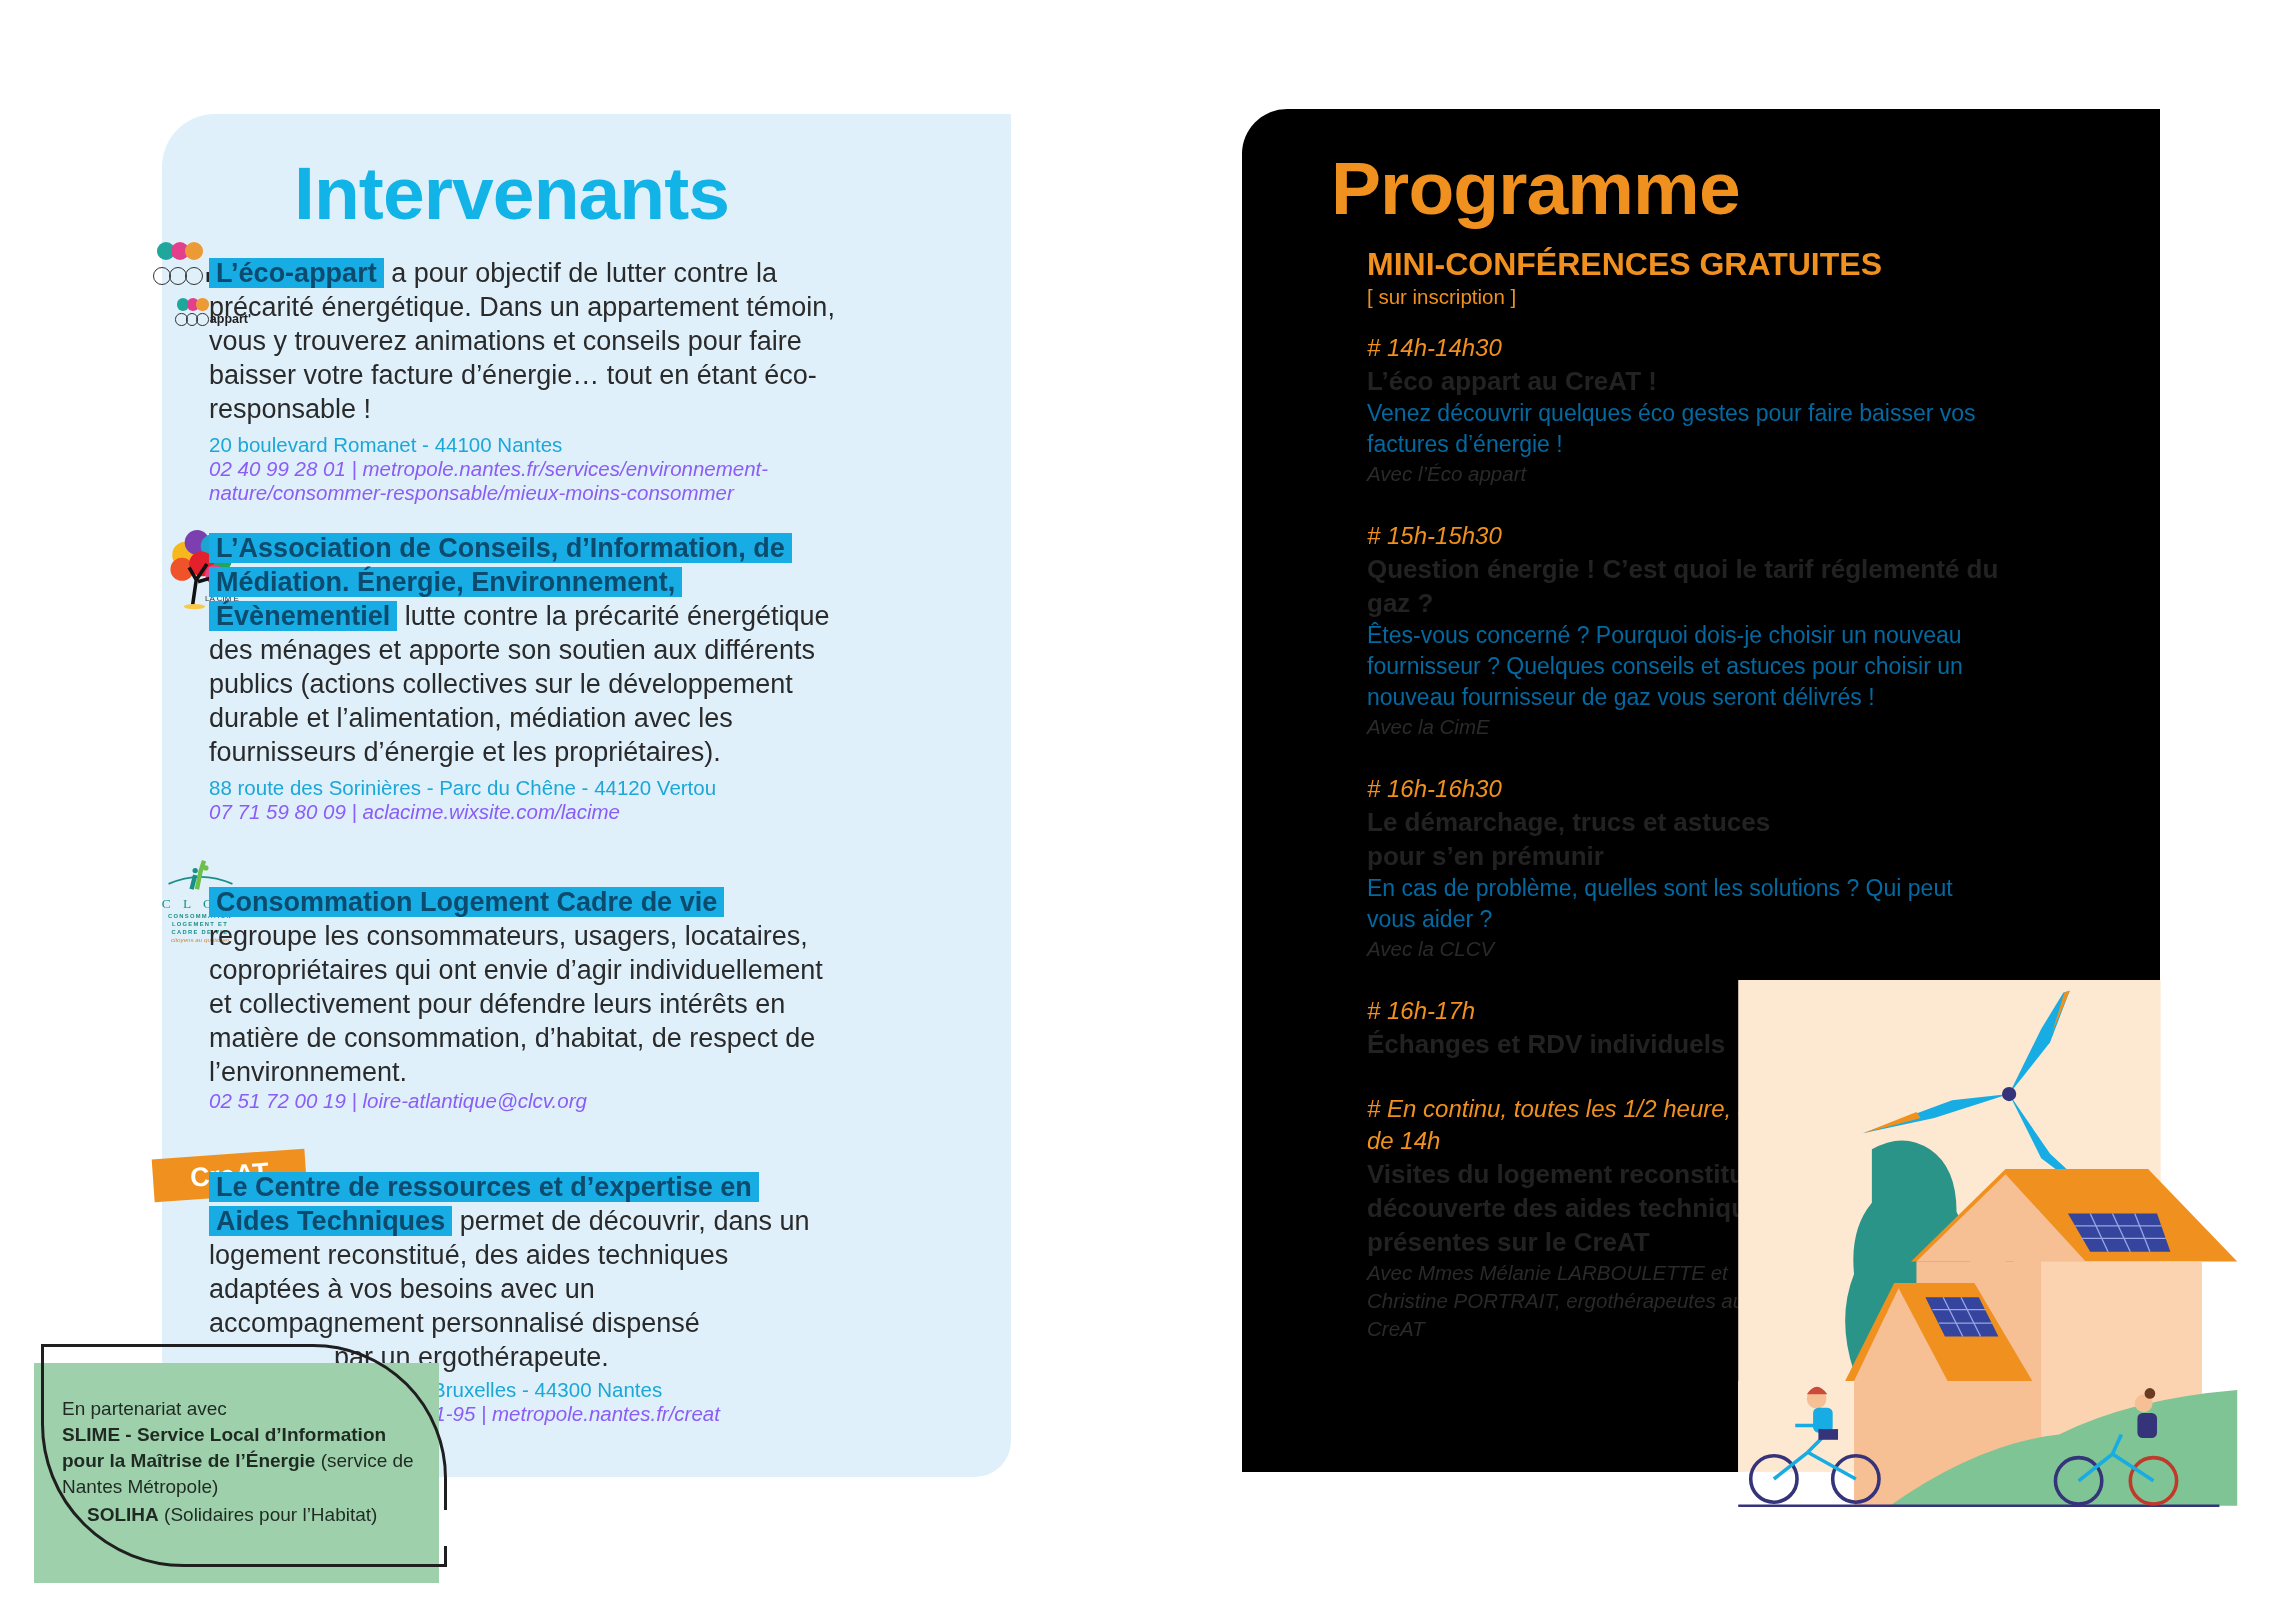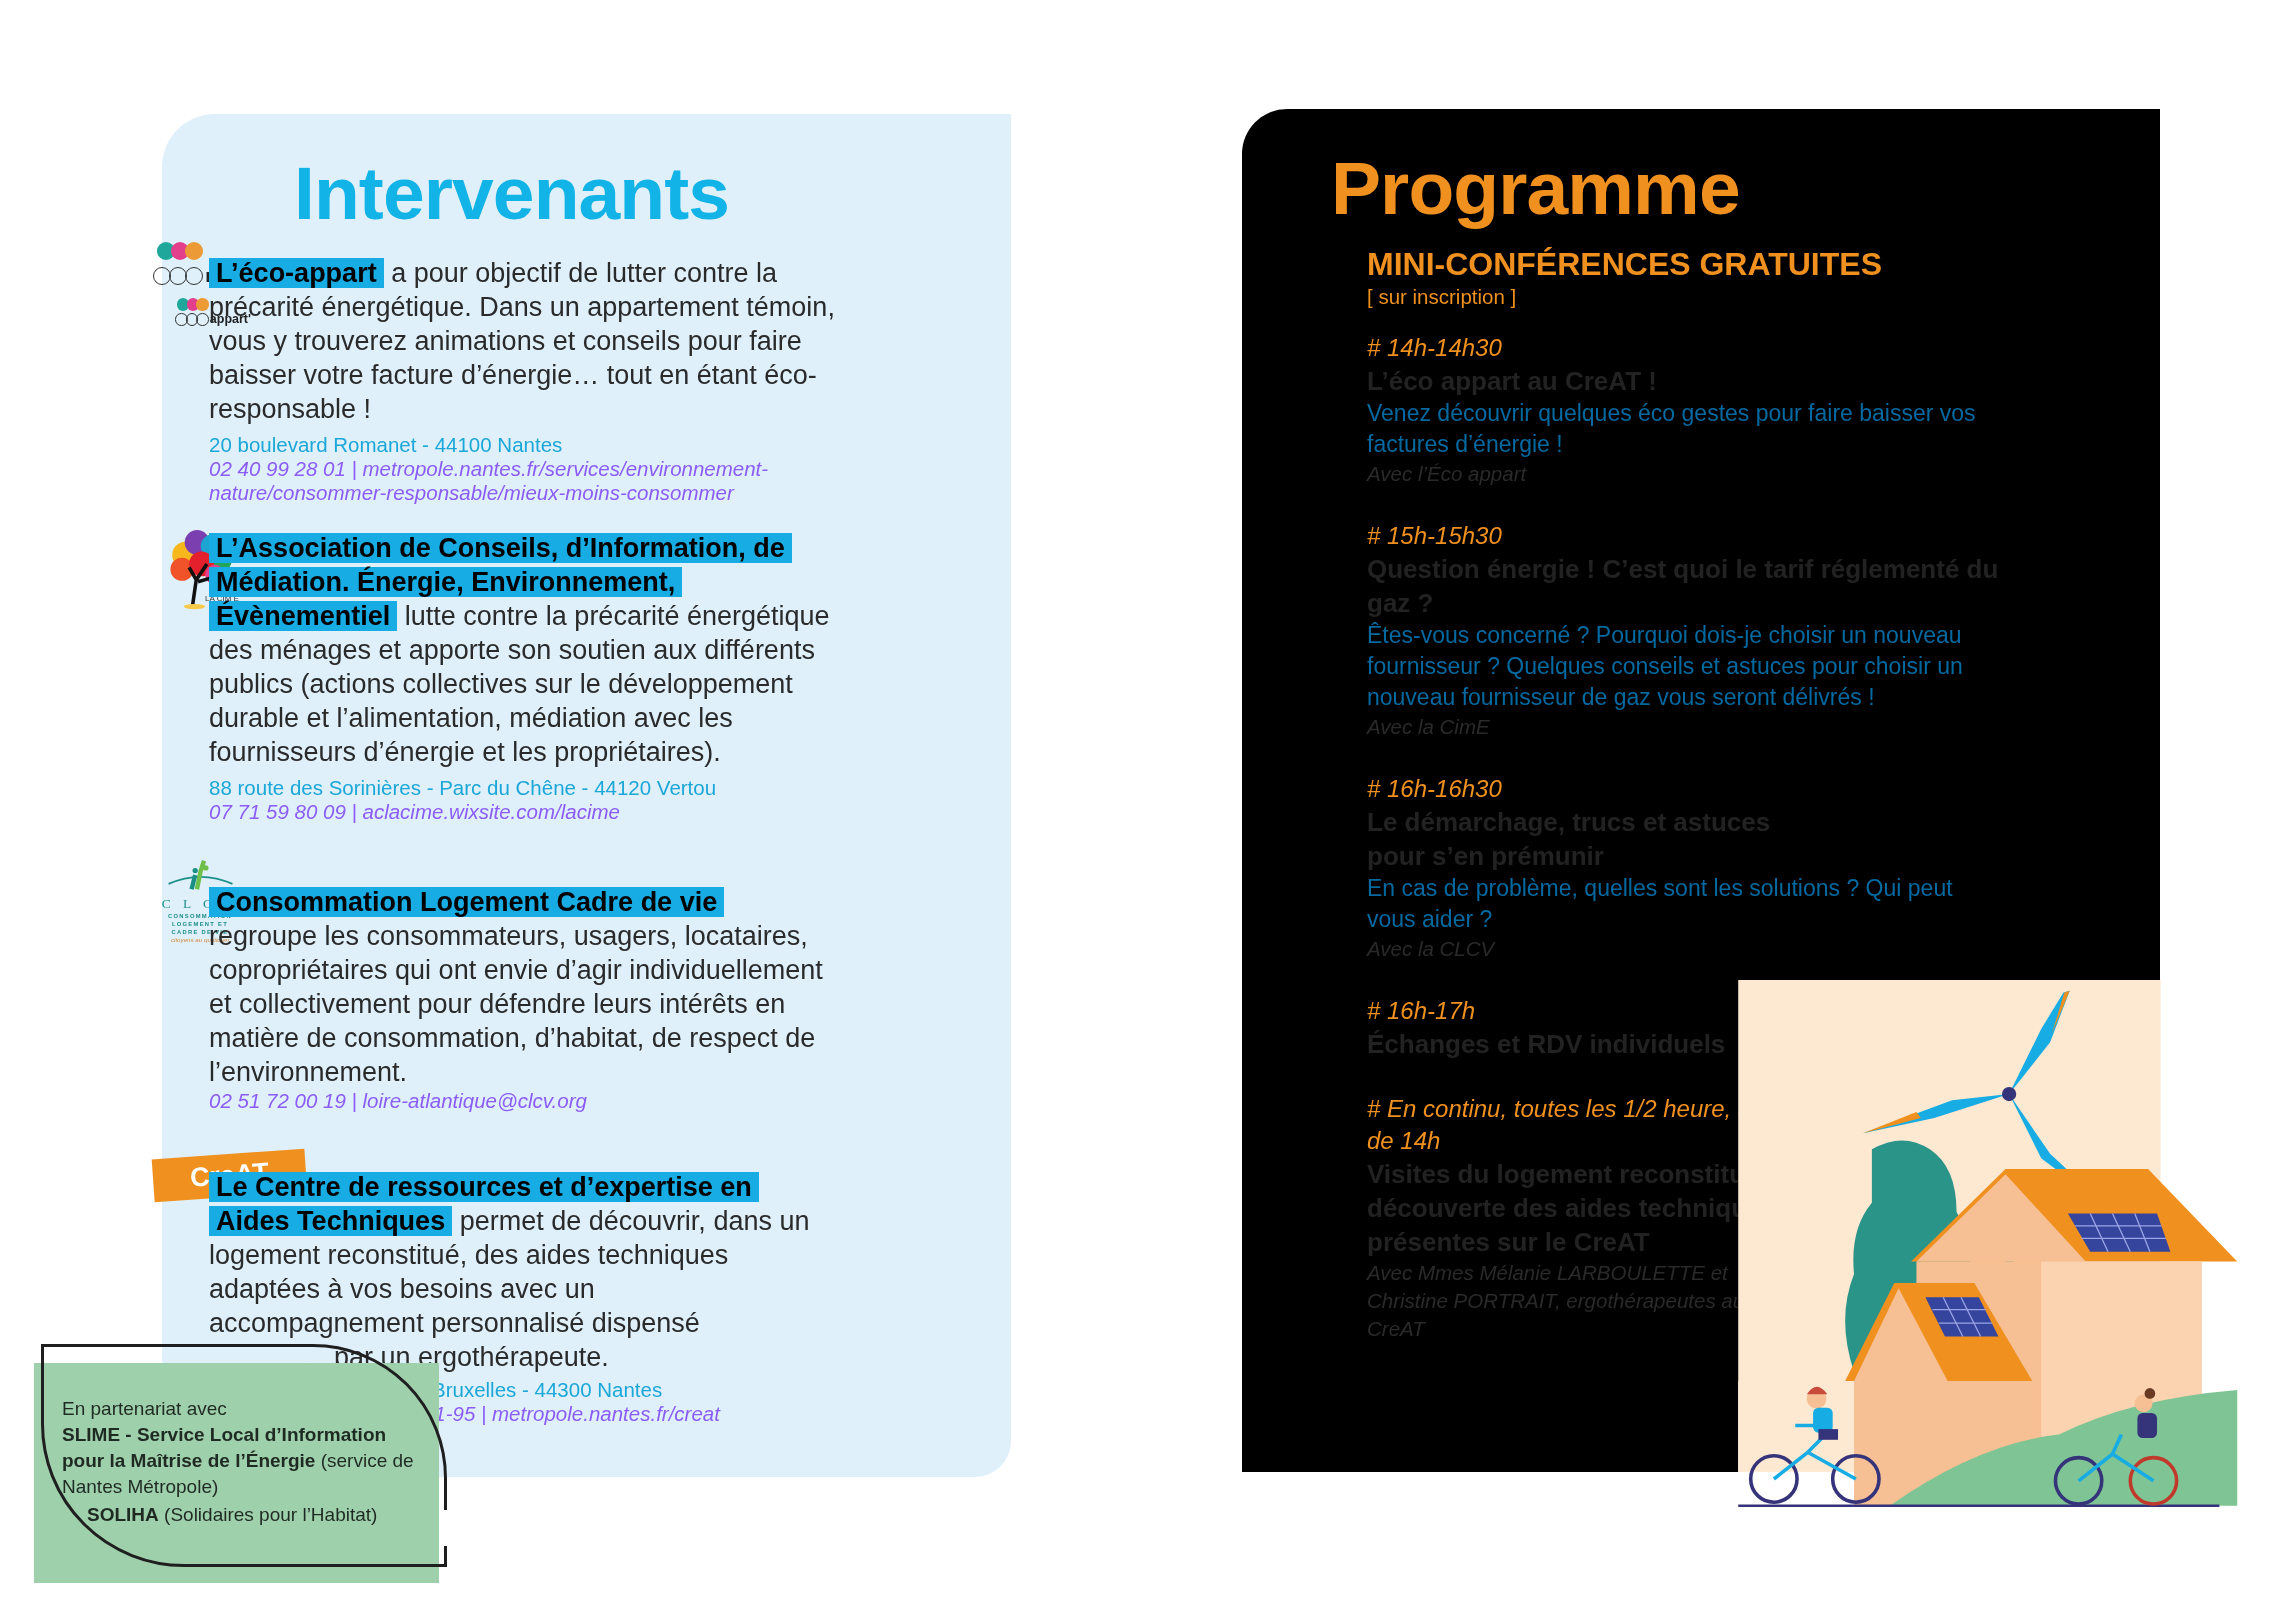--- a/index.html
+++ b/index.html
@@ -12,21 +12,21 @@
       background: #dff0fb; border-radius: 53px 0 36px 0; margin-left: 35px;
     }
     .panel-left h1 {
       position: absolute; left: 132px; top: 36px;
       font-size: 75px; font-weight: 700; color: #12b3e6; letter-spacing: -0.9px;
       font-family: "Liberation Sans", sans-serif;
     }
     .speaker { position: absolute; left: 209px; width: 642px; }
     .speaker .body { font-size: 27px; line-height: 34px; color: #2a2a2a; }
     .hl {
-      background: #17ace3; color: #000000; font-weight: 700;
+      background: #17ace3; color: #0c4a6e; font-weight: 700;
       padding: 0 7.1px; box-decoration-break: clone; -webkit-box-decoration-break: clone;
     }
     .addr { font-size: 20.5px; color: #1ba7d8; margin-top: 7.1px; line-height: 24px; }
     .contact { font-size: 20.5px; color: #8b5cf6; font-style: italic; line-height: 24px; }
     .logo { position: absolute; }
 
     
     .eco-row { display: flex; align-items: center; }
     .dot { display: inline-block; border-radius: 50%; }
     .ring { display: inline-block; border-radius: 50%; border: 1.8px solid #333; }

